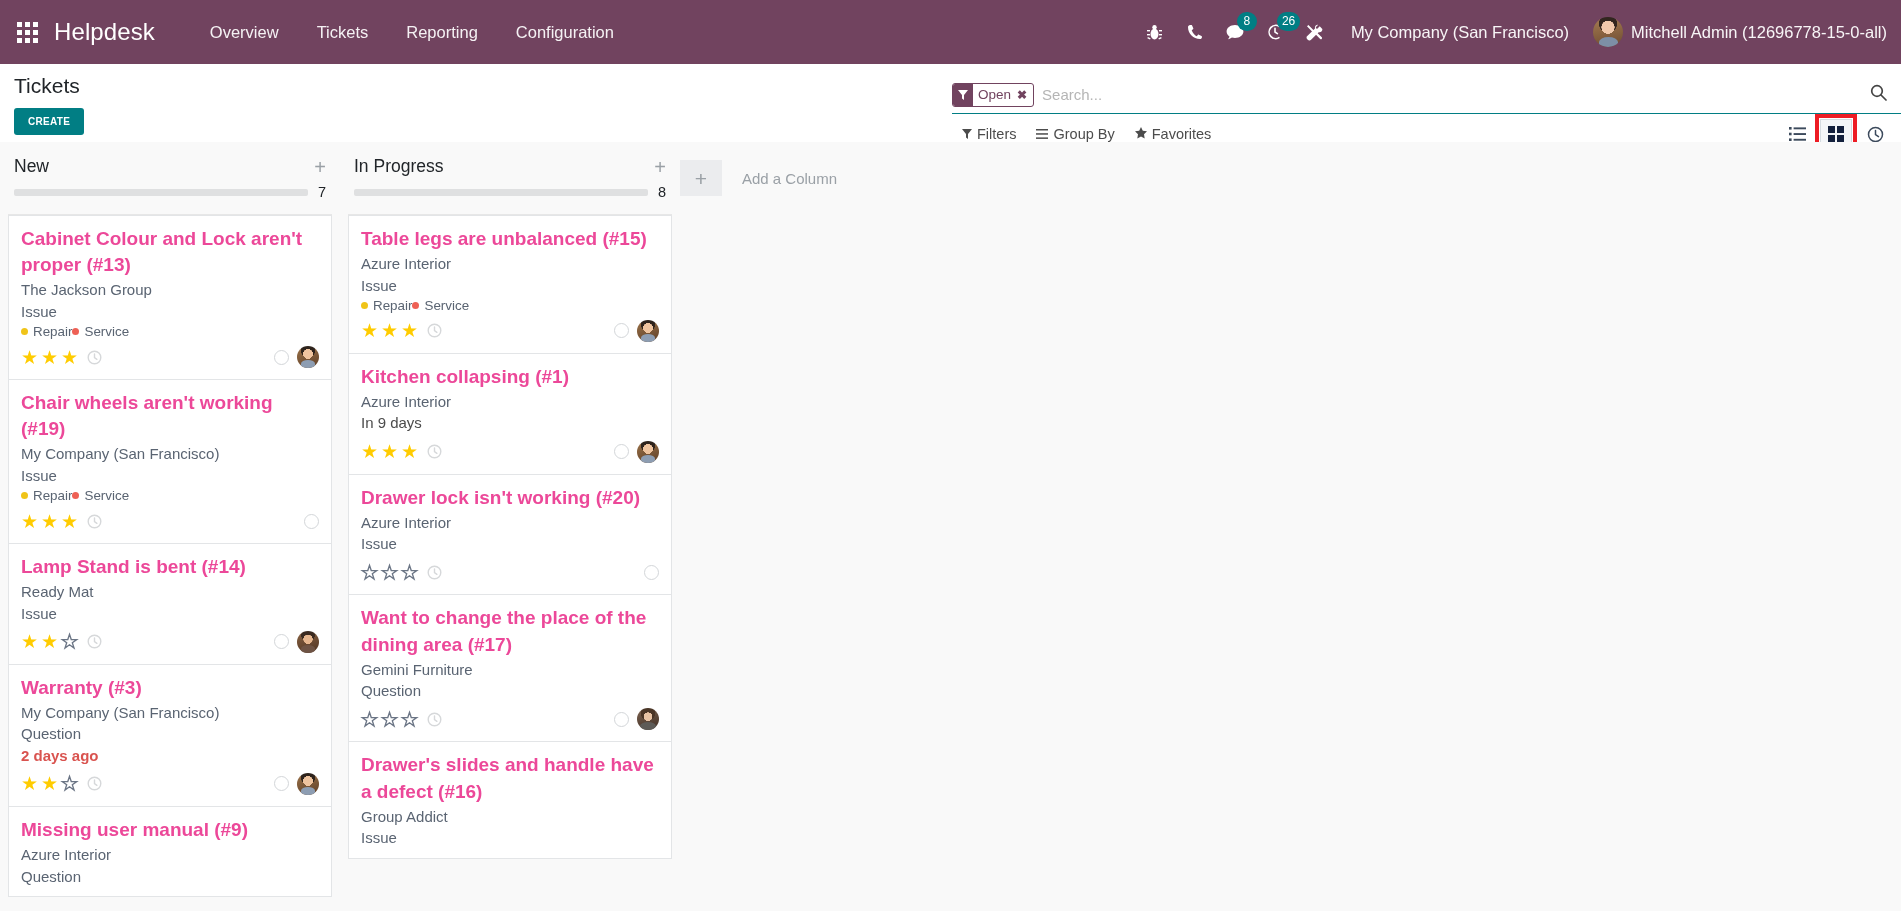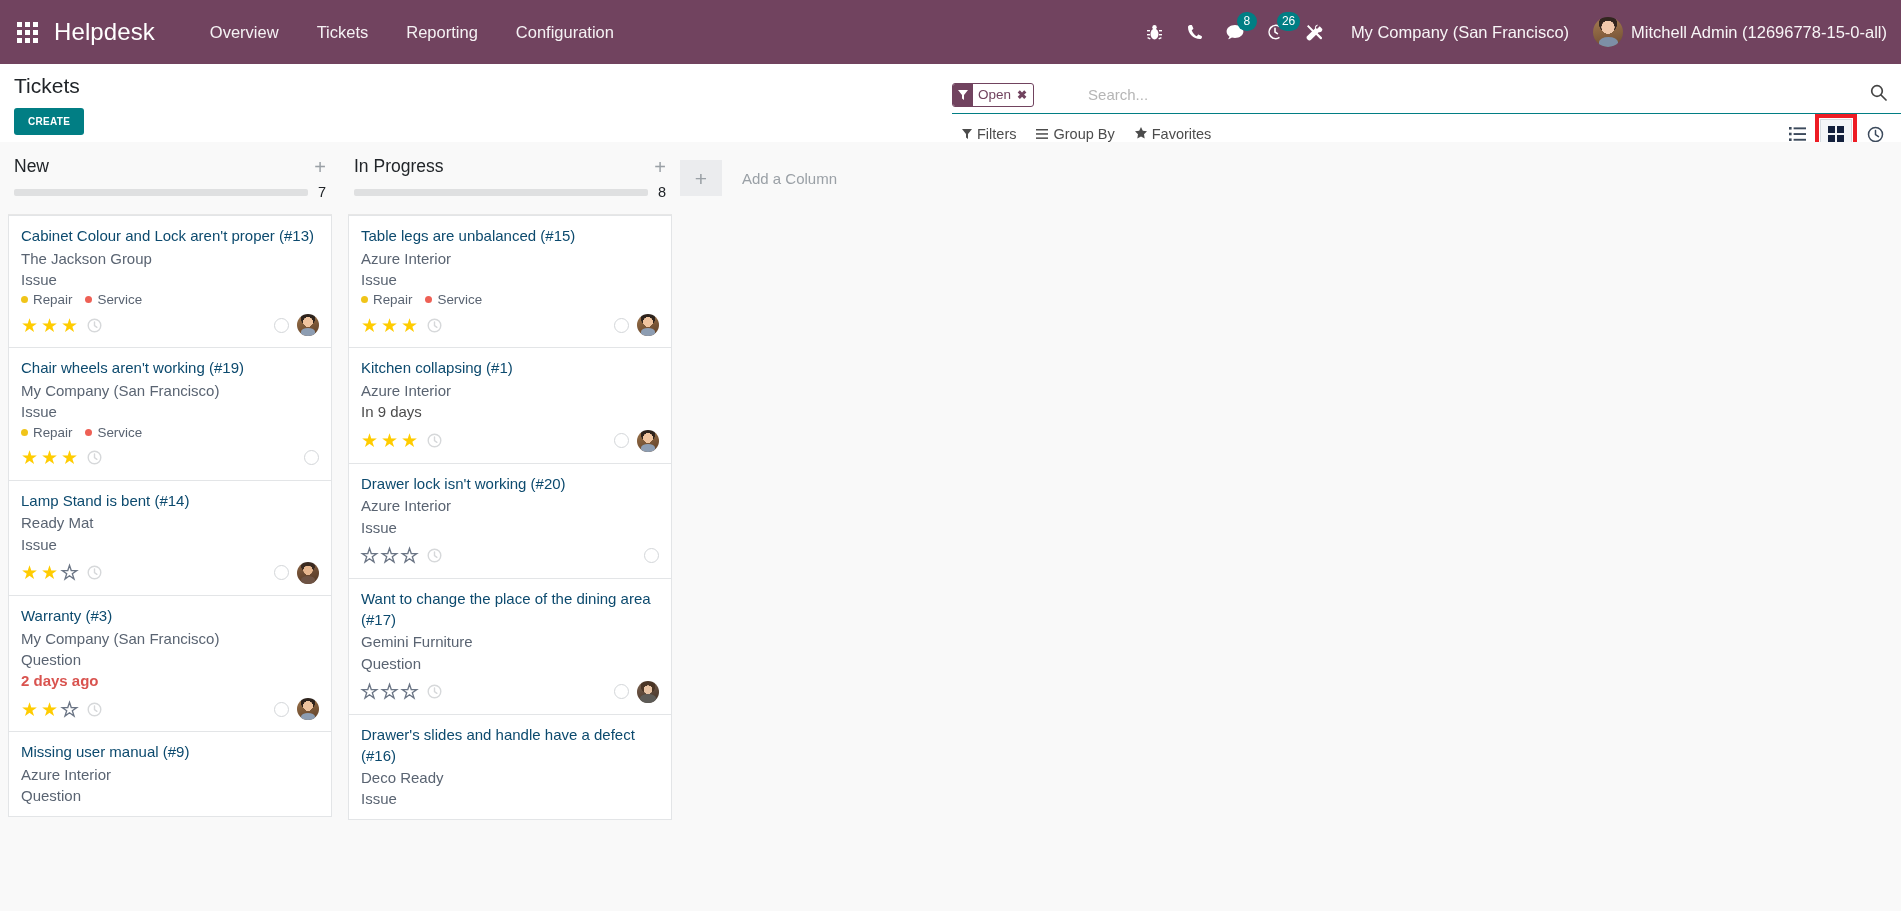--- a/index.html
+++ b/index.html
@@ -88,21 +88,21 @@
     border: 0; border-radius: 3px;
     font-size: 10px; font-weight: bold; letter-spacing: .3px;
     padding: 8px 14px; cursor: pointer;
     font-family: "Liberation Sans", sans-serif;
   }
   .cp-right { position: absolute; left: 952px; right: 0; top: 0; }
 
   .searchview {
     display: flex; align-items: center;
     border-bottom: 1px solid #017e84;
-    height: 38px; margin-top: 12px; padding-right: 14px; gap: 46px;
+    height: 38px; margin-top: 12px; padding-right: 14px;
   }
   .facet { display: flex; align-items: stretch; height: 24px;
     border: 1px solid #71435f; border-radius: 3px; overflow: hidden;
     margin-right: 8px; font-size: 13.5px; }
   .facet-icon {
     background: #71435f; color: #fff; display: flex; align-items: center;
     padding: 0 5px;
   }
   .facet-label { display: flex; align-items: center; padding: 0 5px; color: #71435f; }
   .facet-x { display: flex; align-items: center; padding: 0 6px 0 1px; color: #71435f; cursor: pointer; font-weight: bold; font-size: 12px;}
@@ -147,27 +147,27 @@
   .progressbar { height: 7px; background: #dfe0e1; border-radius: 2px; flex: 1; margin-right: 10px; }
   .kcol-count { font-size: 14.5px; color: #212529; }
 
   .kcards { margin-top: 14px; border-top: 1px solid #e7e7e7; }
   .kcard {
     background: #fff; border: 1px solid #e3e5e7; border-top: 0;
     padding: 10px 12px 9px 12px; cursor: pointer; position: relative;
   }
   .kcard:first-child { border-top: 1px solid #e3e5e7; }
   .kcard-title {
-    font-size: 15px; font-weight: normal; color: #0c4a6e;
+    font-size: 19px; font-weight: bold; color: #ec4899;
     line-height: 1.38; margin-bottom: 1px;
   }
   .kcard-line { font-size: 15px; color: #5a6472; line-height: 1.42; }
   .kcard-date { font-size: 15px; line-height: 1.42; }
   .kcard-date.overdue { color: #d9534f; font-weight: bold; }
-  .kcard-tags { display: flex; align-items: center; gap: 13px; margin-top: 2px; }
+  .kcard-tags { display: flex; align-items: center; gap: 0; margin-top: 2px; }
   .tag { display: flex; align-items: center; gap: 5px; font-size: 13.4px; color: #5a6472; }
   .tag .dot { width: 7px; height: 7px; border-radius: 50%; display: block; }
   .kcard-footer {
     display: flex; align-items: center; margin-top: 5px; min-height: 26px;
   }
   .stars { display: flex; align-items: center; gap: 3px; }
   .star { font-size: 19px; line-height: 1; color: #fc0; }
   .star.empty { color: #fff; -webkit-text-stroke: 1.3px #6b7585; }
   .clock-icon { margin-left: 9px; color: #d6d8da; display: flex; align-items: center; }
   .kcard-right { margin-left: auto; display: flex; align-items: center; gap: 8px; }
@@ -603,21 +603,21 @@
           </span>
           <span class="kcard-right">
             <span class="ring"></span>
             <span class="avatar-sm av-abigail"></span>
           </span>
         </div>
       </div>
 
       <div class="kcard">
         <div class="kcard-title">Drawer's slides and handle have a defect (#16)</div>
-        <div class="kcard-line">Deco Ready</div>
+        <div class="kcard-line">Group Addict</div>
         <div class="kcard-line">Issue</div>
       </div>
 
     </div>
   </div>
 
   <div class="add-column">
     <span class="add-col-btn">+</span>
     <span class="add-col-label">Add a Column</span>
   </div>

